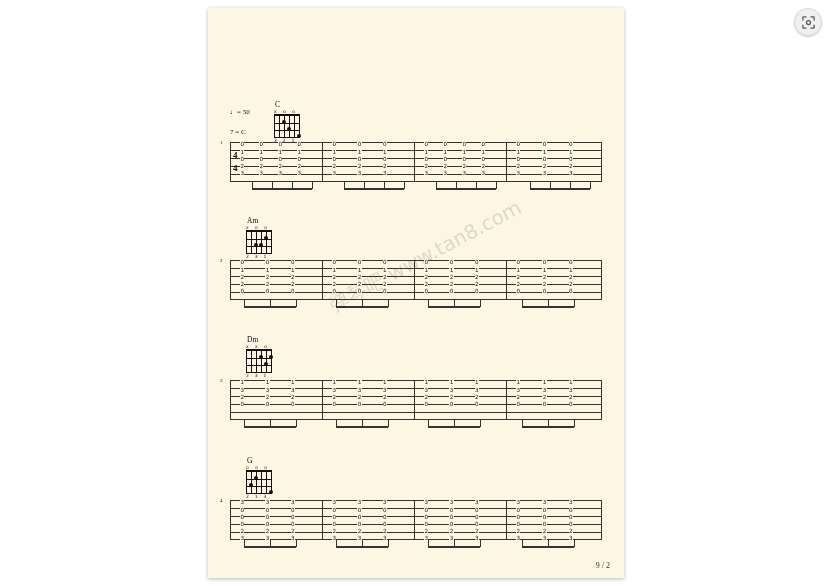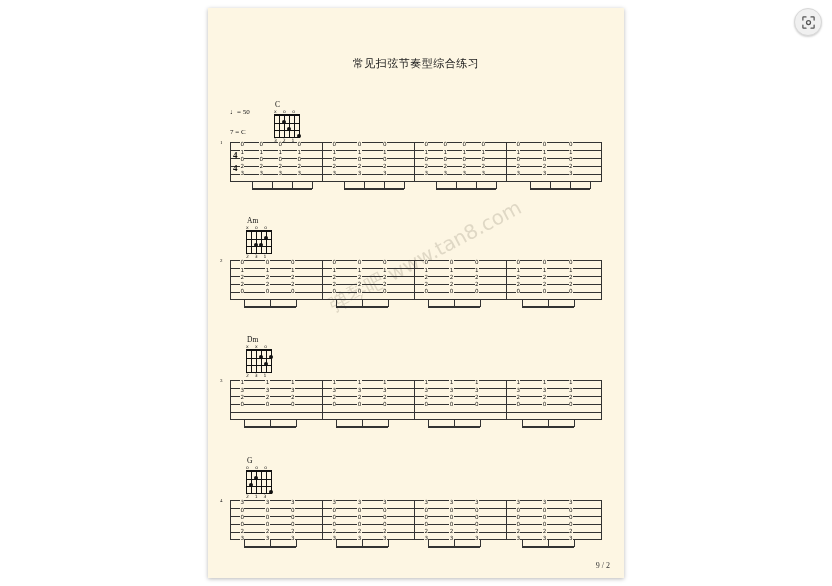--- a/index.html
+++ b/index.html
@@ -246,21 +246,20 @@
 
   <div id="capture-btn">
     <svg width="15" height="15" viewBox="0 0 24 24">
       <path d="M3 8V4a1 1 0 011-1h4M16 3h4a1 1 0 011 1v4M21 16v4a1 1 0 01-1 1h-4M8 21H4a1 1 0 01-1-1v-4" fill="none" stroke="#555" stroke-width="2" stroke-linecap="round"></path>
       <circle cx="12" cy="12" r="3.2" fill="none" stroke="#555" stroke-width="2"></circle>
     </svg>
   </div>
 
   <div id="page">
 
-    <div class="title">常见扫弦节奏型综合练习</div>
 
     <div class="tempo t1">♩= 50</div>
     <div class="key">7 = C</div>
 
     <div class="watermark">弹琴吧 www.tan8.com</div>
 
     <div class="chord" style="left:66px; top:92px;">
       <div class="name">C</div>
       <div class="marks">x   o  o</div>
       <div class="grid">

